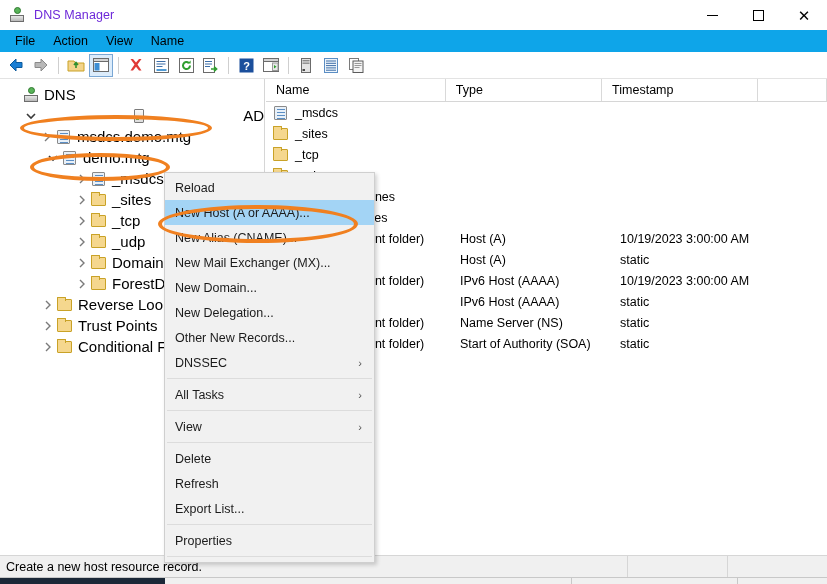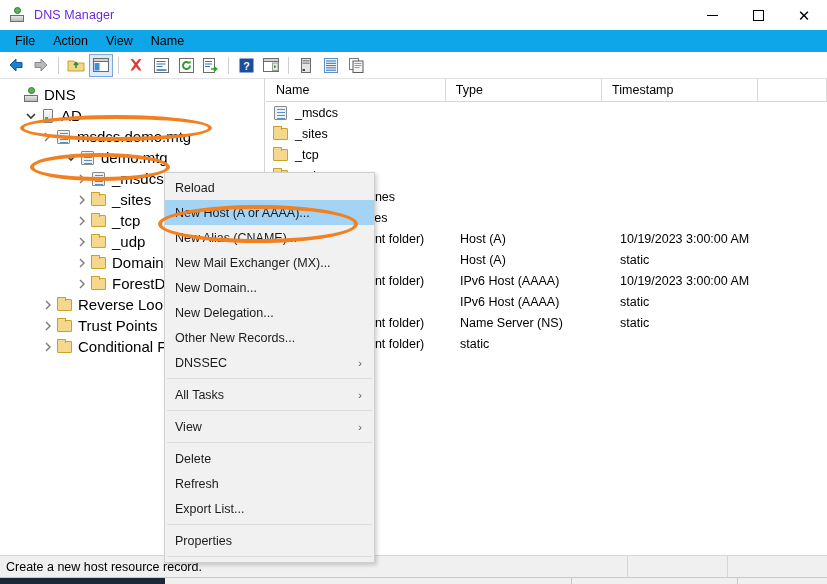--- a/index.html
+++ b/index.html
@@ -359,21 +359,21 @@
         <div class="tnode" style="padding-left: 6px;">
           <span class="twist"></span>
           <span class="ticon">
             <span class="dnsroot">
               <span class="globe"></span>
               <span class="base"></span>
             </span>
           </span>
           <span class="tlabel">DNS</span>
         </div>
-        <div class="tnode" style="padding-left: 23px;">
+        <div class="tnode" style="padding-left: 23px; justify-content: space-between;">
           <span class="twist">
             <svg width="10" height="8" viewBox="0 0 10 8">
               <path d="M1 2 L5 6 L9 2" stroke="#3a3a3a" stroke-width="1.6" fill="none"></path>
             </svg>
           </span>
           <span class="ticon">
             <span class="server"></span>
           </span>
           <span class="tlabel">AD</span>
         </div>
@@ -381,21 +381,21 @@
           <span class="twist">
             <svg width="8" height="10" viewBox="0 0 8 10">
               <path d="M2 1 L6 5 L2 9" stroke="#7a7a7a" stroke-width="1.4" fill="none"></path>
             </svg>
           </span>
           <span class="ticon">
             <span class="zone shaded"></span>
           </span>
           <span class="tlabel">msdcs.demo.mtg</span>
         </div>
-        <div class="tnode sel" style="padding-left: 63px;">
+        <div class="tnode sel" style="padding-left: 45px;">
           <span class="twist">
             <svg width="10" height="8" viewBox="0 0 10 8">
               <path d="M1 2 L5 6 L9 2" stroke="#3a3a3a" stroke-width="1.6" fill="none"></path>
             </svg>
           </span>
           <span class="ticon">
             <span class="zone shaded"></span>
           </span>
           <span class="tlabel">demo.mtg</span>
         </div>
@@ -607,20 +607,21 @@
             <span>(same as parent folder)</span>
           </div>
           <div class="lc-type">Name Server (NS)</div>
           <div class="lc-time">static</div>
         </div>
         <div class="lrow">
           <div class="lc-name">
             <span class="rowicon"></span>
             <span>(same as parent folder)</span>
           </div>
+          <div class="lc-type">Start of Authority (SOA)</div>
           <div class="lc-time">static</div>
         </div>
       </div>
   </div>
 
   <div class="ctxmenu" id="ctx-menu">
       <div class="ctxitem">
         <span>Reload</span>
       </div>
       <div class="ctxitem hl">

